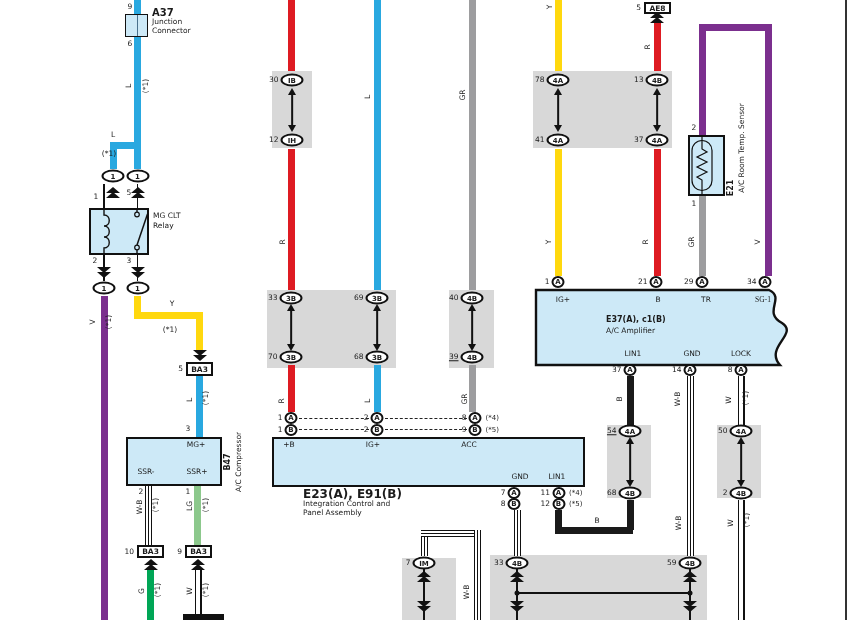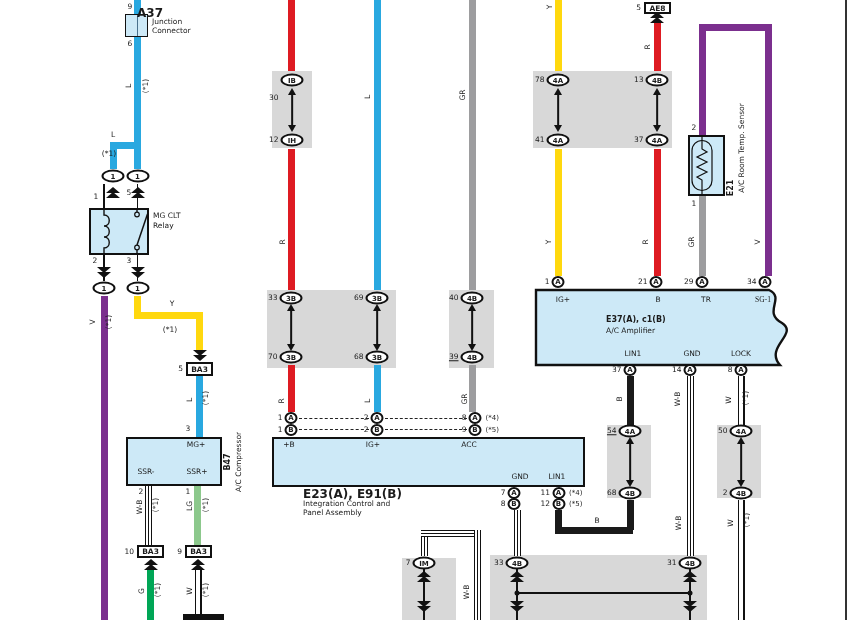--- a/index.html
+++ b/index.html
@@ -249,21 +249,21 @@
       </div>
       <div class="term" style="left: 104px; top: 288px; width: 23px; height: 13px;">
         <div>1</div>
       </div>
       <div class="term" style="left: 137.5px; top: 288px; width: 23px; height: 13px;">
         <div>1</div>
       </div>
       <div class="term" style="left: 292px; top: 80px; width: 23px; height: 13px;">
         <div>IB</div>
       </div>
-      <div class="lbl ar" style="left: 278.5px; top: 80px; margin-top: 18px;">30</div>
+      <div class="lbl ar" style="left: 278.5px; top: 80px;">30</div>
       <div class="term" style="left: 292px; top: 140px; width: 23px; height: 13px;">
         <div>IH</div>
       </div>
       <div class="lbl ar" style="left: 278.5px; top: 140px;">12</div>
       <div class="term" style="left: 291px; top: 298px; width: 23px; height: 13px;">
         <div>3B</div>
       </div>
       <div class="lbl ar" style="left: 277.5px; top: 298px;">33</div>
       <div class="term" style="left: 291px; top: 357px; width: 23px; height: 13px;">
         <div>3B</div>
@@ -317,21 +317,21 @@
         <div>4B</div>
       </div>
       <div class="lbl ar" style="left: 727.5px; top: 493px;">2</div>
       <div class="term" style="left: 517px; top: 563px; width: 23px; height: 13px;">
         <div>4B</div>
       </div>
       <div class="lbl ar" style="left: 503.5px; top: 563px;">33</div>
       <div class="term" style="left: 690px; top: 563px; width: 23px; height: 13px;">
         <div>4B</div>
       </div>
-      <div class="lbl ar" style="left: 676.5px; top: 563px;">31</div>
+      <div class="lbl ar" style="left: 676.5px; top: 563px;">59</div>
       <div class="term" style="left: 424px; top: 563px; width: 23px; height: 13px;">
         <div>IM</div>
       </div>
       <div class="lbl ar" style="left: 410.5px; top: 563px;">7</div>
       <div class="term" style="left: 558px; top: 282px; width: 13px; height: 12px;">
         <div>A</div>
       </div>
       <div class="lbl ar" style="left: 549.5px; top: 282px;">1</div>
       <div class="term" style="left: 656px; top: 282px; width: 13px; height: 12px;">
         <div>A</div>
@@ -396,21 +396,21 @@
       <div class="term" style="left: 690px; top: 370px; width: 13px; height: 12px;">
         <div>A</div>
       </div>
       <div class="lbl ar" style="left: 681.5px; top: 370px;">14</div>
       <div class="term" style="left: 741px; top: 370px; width: 13px; height: 12px;">
         <div>A</div>
       </div>
       <div class="lbl ar" style="left: 732.5px; top: 370px;">8</div>
       <div class="lbl" style="left: 130px; top: 7px;">9</div>
       <div class="lbl" style="left: 130px; top: 44px;">6</div>
-      <div class="lbl b al" style="left: 137px; top: 13px; font-size: 12px;">A37</div>
+      <div class="lbl b al" style="left: 152px; top: 13px; font-size: 10px;">A37</div>
       <div class="lbl al" style="left: 152px; top: 22px;">Junction</div>
       <div class="lbl al" style="left: 152px; top: 31px;">Connector</div>
       <div class="lbl rot" style="left: 129px; top: 86px;">L</div>
       <div class="lbl rot" style="left: 146px; top: 86px;">(*1)</div>
       <div class="lbl" style="left: 113px; top: 135px;">L</div>
       <div class="lbl" style="left: 109px; top: 154px;">(*1)</div>
       <div class="lbl" style="left: 96px; top: 197px;">1</div>
       <div class="lbl" style="left: 129px; top: 193px;">5</div>
       <div class="lbl al" style="left: 153px; top: 216px;">MG CLT</div>
       <div class="lbl al" style="left: 153px; top: 226px;">Relay</div>

